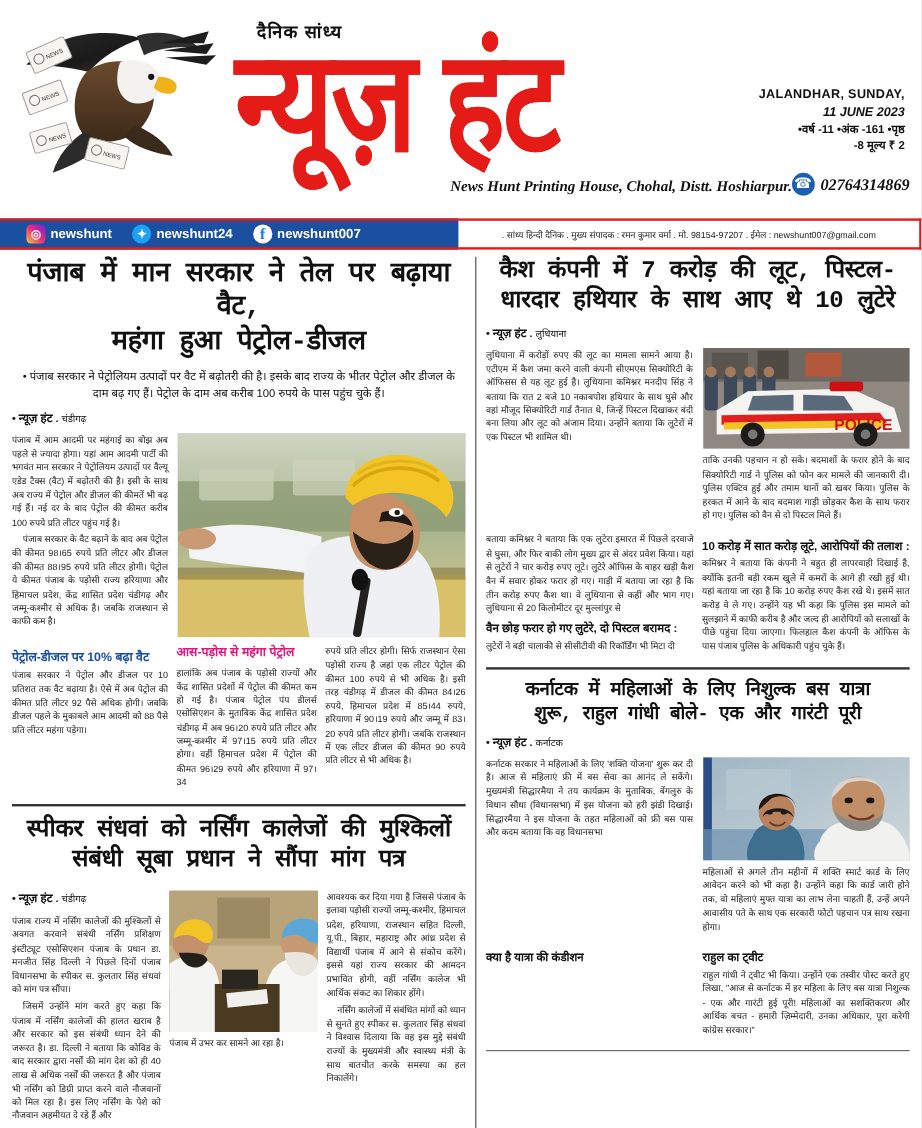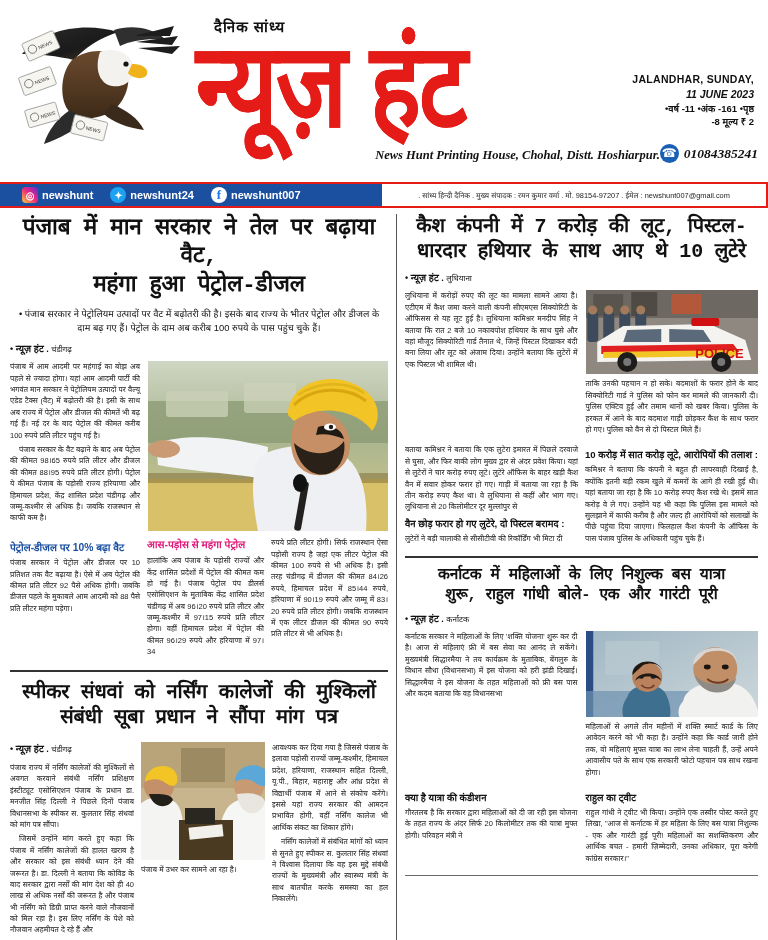--- a/index.html
+++ b/index.html
@@ -293,21 +293,21 @@
       <div class="d1">JALANDHAR, SUNDAY,</div>
       <div class="d2">11 JUNE 2023</div>
       <div class="d3">•वर्ष -11  •अंक -161  •पृष्ठ</div>
       <div class="d3">-8 मूल्य ₹ 2</div>
     </div>
 
     <div class="press-line">News Hunt Printing House, Chohal, Distt. Hoshiarpur.</div>
 
     <div class="phone-block">
       <span class="phone-ico"></span>
-      <span class="phone-num">01084385241</span>
+      <span class="phone-num">02764314869</span>
     </div>
   </div>
 
   <div class="social-strip">
     <div class="social-left">
       <span class="soc">
         <span class="soc-ico ico-ig">◎</span>
         <span class="soc-label">newshunt</span>
       </span>
       <span class="soc">
@@ -560,21 +560,20 @@
                 <path d="M124 48 C130 53, 140 53, 145 48" stroke="#6b3b28" stroke-width="2" fill="none"></path>
               </svg>
             </div>
             <p class="bodytxt">महिलाओं से अगले तीन महीनों में शक्ति स्मार्ट कार्ड के लिए आवेदन करने को भी कहा है। उन्होंने कहा कि कार्ड जारी होने तक, वो महिलाएं मुफ्त यात्रा का लाभ लेना चाहती हैं, उन्हें अपने आवासीय पते के साथ एक सरकारी फोटो पहचान पत्र साथ रखना होगा।</p>
           </div>
         </div>
 
         <div class="cols2">
           <div class="tcol">
             <div class="subhead-black">क्या है यात्रा की कंडीशन</div>
-            <p class="bodytxt">गौरतलब है कि सरकार द्वारा महिलाओं को दी जा रही इस योजना के तहत राज्य के अंदर सिर्फ 20 किलोमीटर तक की यात्रा मुफ्त होगी। परिवहन मंत्री ने</p>
           </div>
           <div class="tcol">
             <div class="subhead-black">राहुल का ट्वीट</div>
             <p class="bodytxt">राहुल गांधी ने ट्वीट भी किया। उन्होंने एक तस्वीर पोस्ट करते हुए लिखा, "आज से कर्नाटक में हर महिला के लिए बस यात्रा निशुल्क - एक और गारंटी हुई पूरी! महिलाओं का सशक्तिकरण और आर्थिक बचत - हमारी ज़िम्मेदारी, उनका अधिकार, पूरा करेगी कांग्रेस सरकार।"</p>
           </div>
         </div>
         <hr class="rule">
       </div>
     </div>
   </div>

